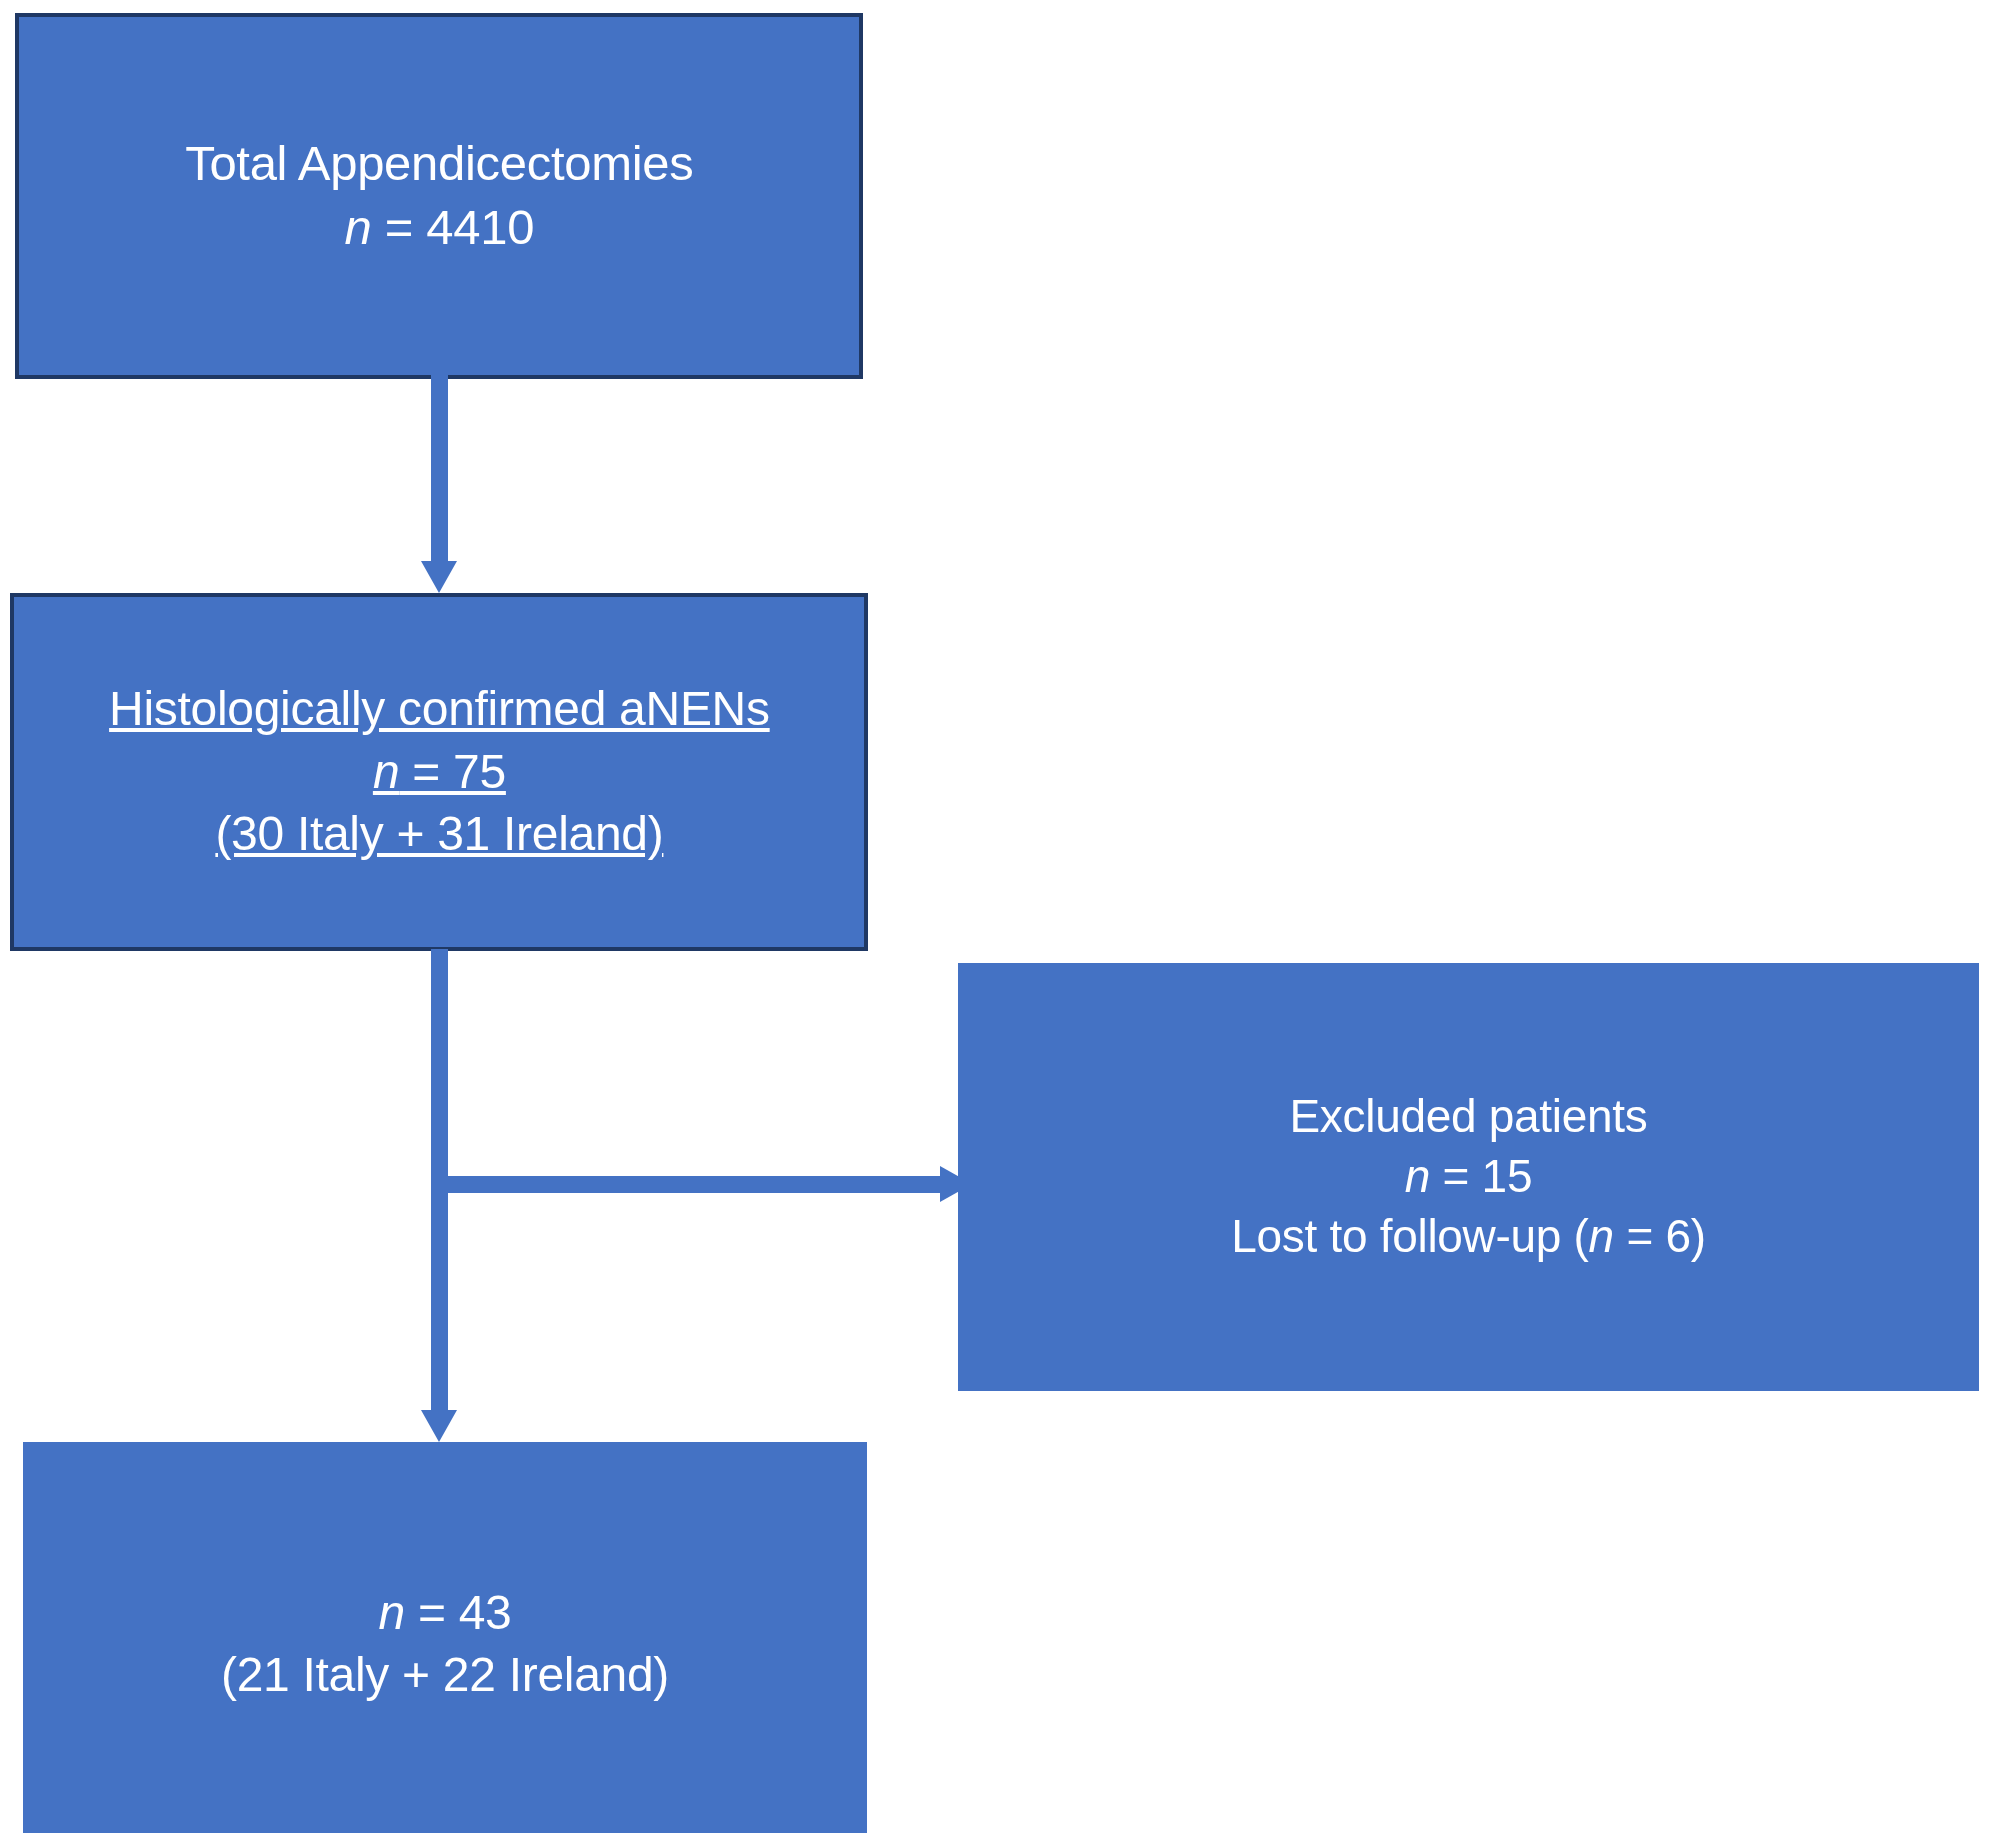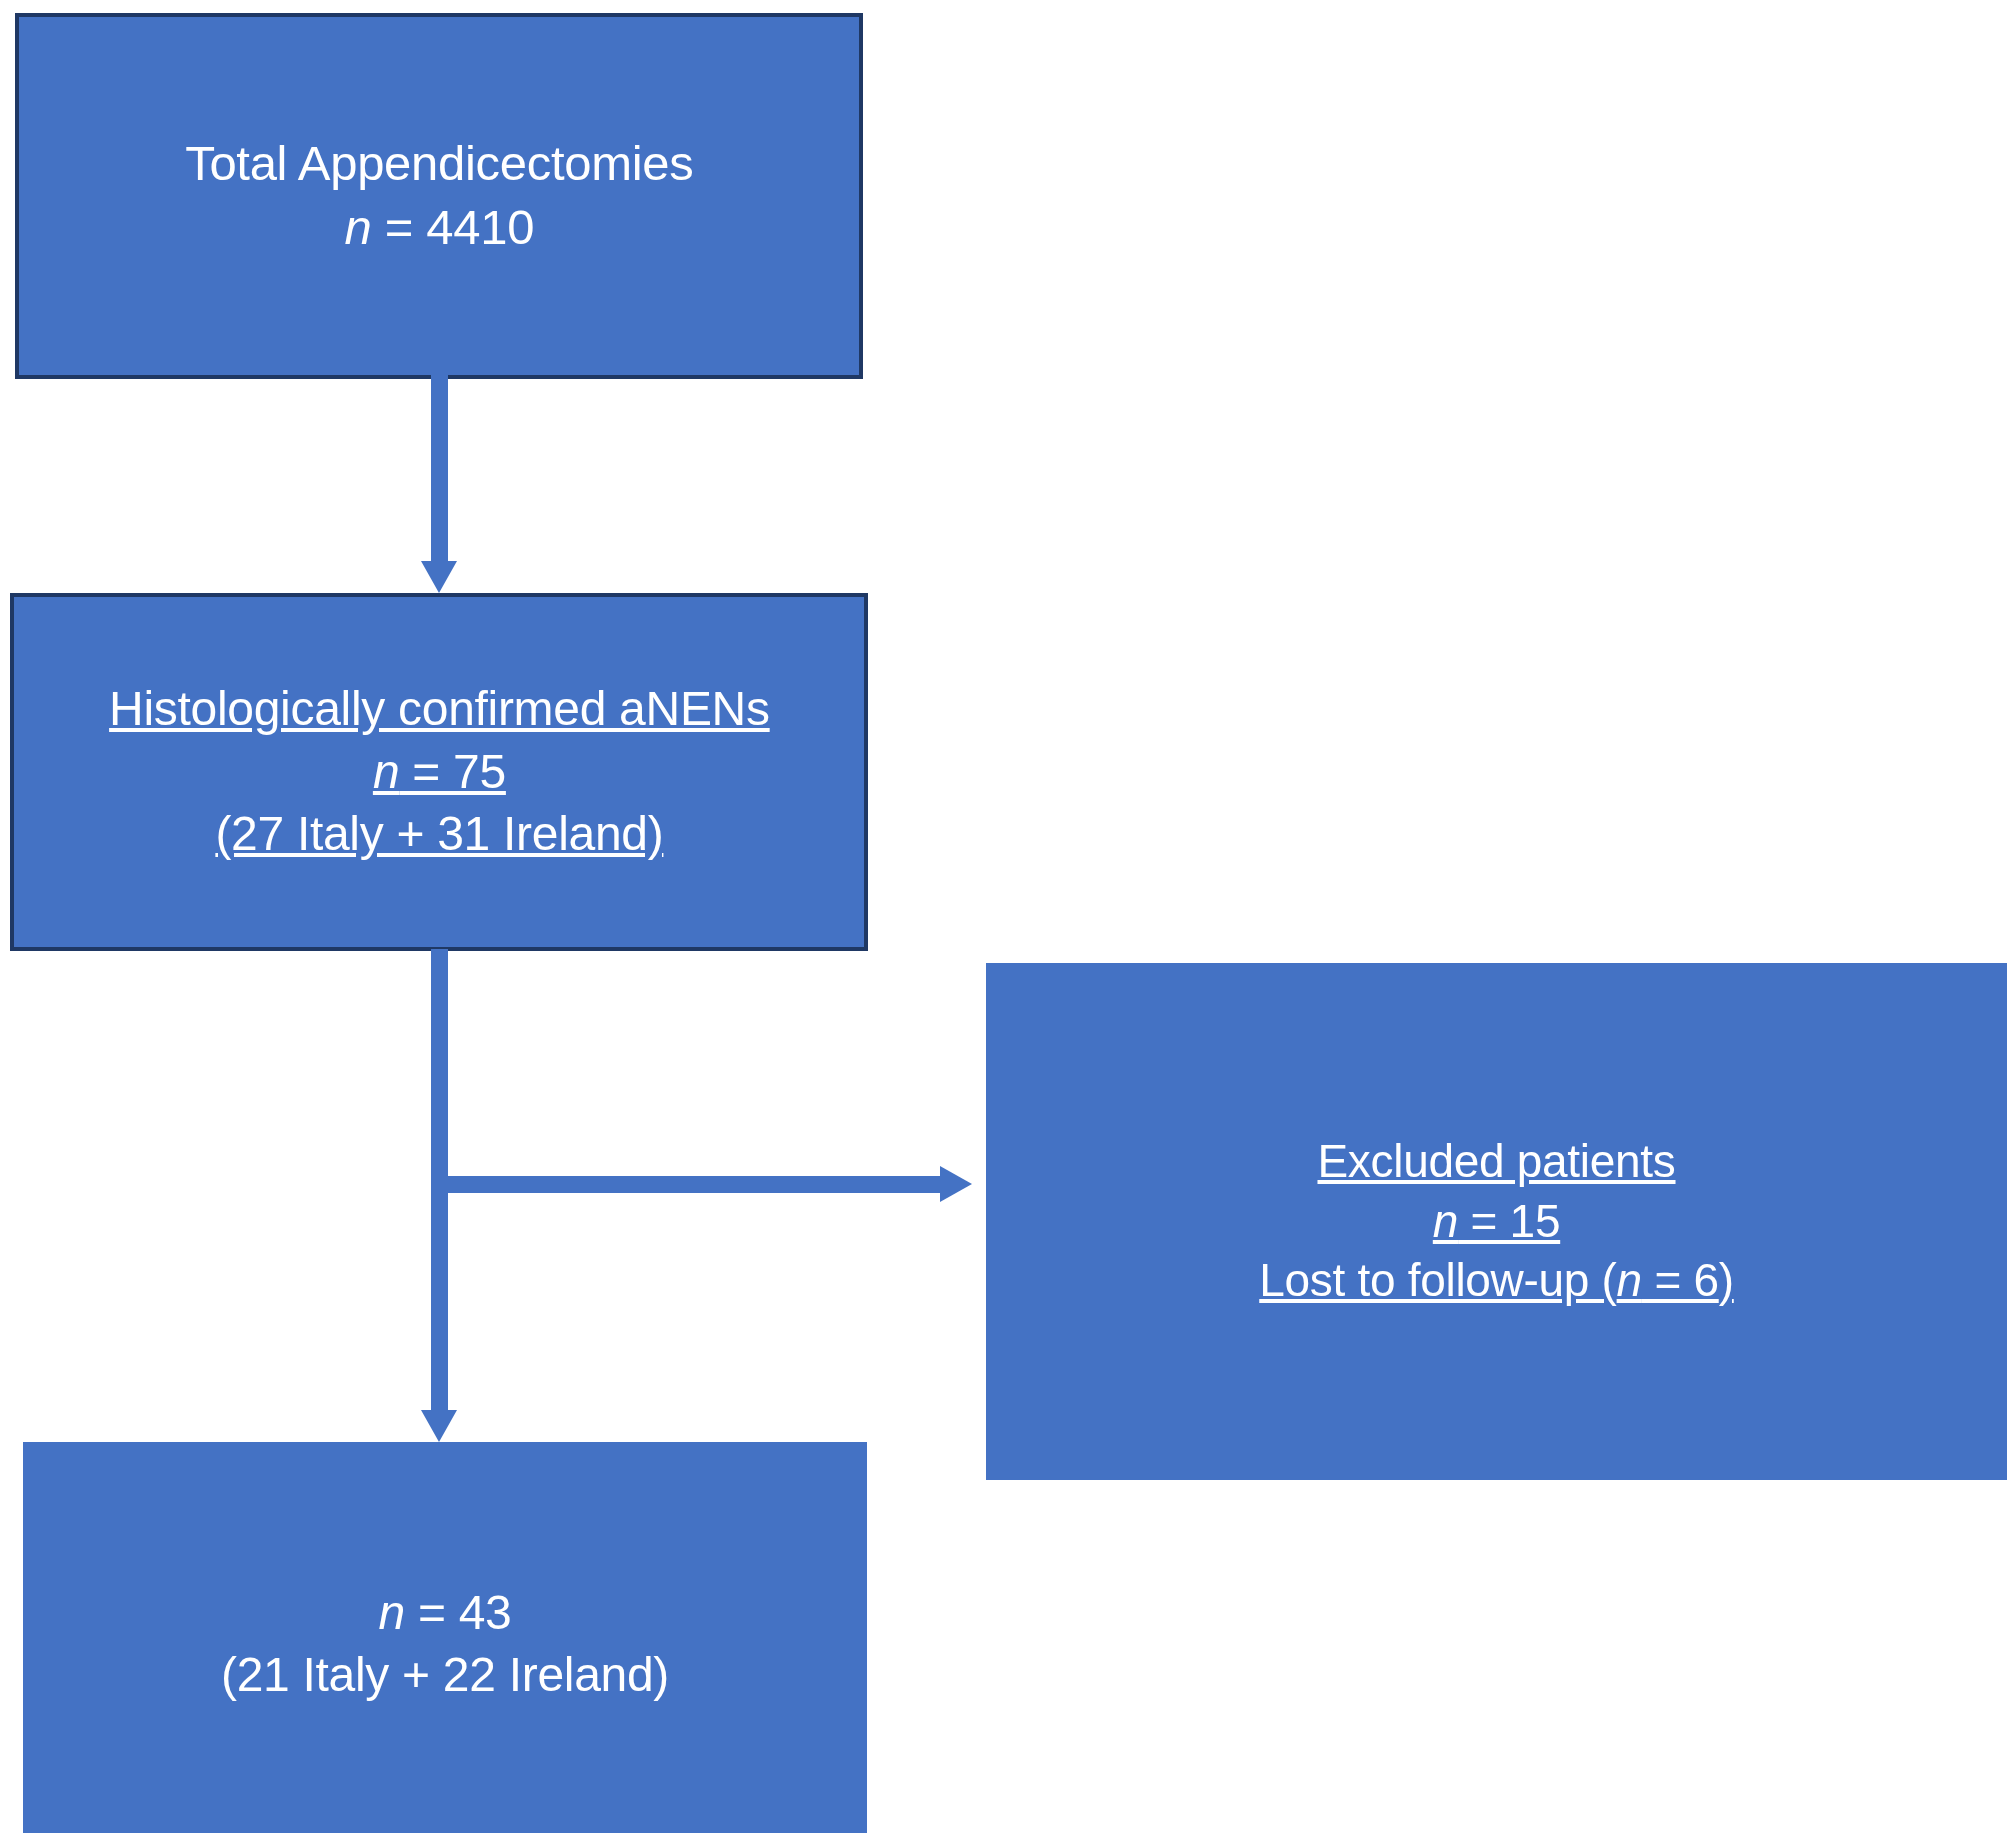--- a/index.html
+++ b/index.html
@@ -63,21 +63,21 @@
     width: 0;
     height: 0;
     border-top: 18.3px solid transparent;
     border-bottom: 18.3px solid transparent;
     border-left: 32px solid #4472C4;
   }
 
   
   #box-total        { left: 15.3px;   top: 13px;    width: 848px; height: 366px; }
   #box-histology    { left: 10.4px;   top: 593px;   width: 858px; height: 358px; text-decoration: underline; }
-  #box-excluded     { left: 986px; top: 963px;  width: 1021px; height: 517px; text-decoration: underline; }
+  #box-excluded     { left: 958px; top: 963px;  width: 1021px; height: 428px; }
   #box-final        { left: 23px;   top: 1442px;  width: 844px; height: 404px; }
 
   #arrow1-shaft     { left: 431px;  top: 374px;   width: 17px;  height: 188px; }
   #arrow1-head      { left: 421px;  top: 561px; }
 
   #arrow2-shaft     { left: 431px;  top: 949px;  width: 17px;  height: 462px; }
   #arrow2-head      { left: 421px;  top: 1410px; }
 
   #branch-shaft     { left: 440px;  top: 1176px;  width: 501px; height: 17px; }
   #branch-head      { left: 940px; top: 1166px; }
@@ -96,21 +96,21 @@
     <div class="box-line">Total Appendicectomies</div>
     <div class="box-line"><span class="italic-n">n</span><span> = 4410</span></div>
   </div>
 
   <div class="arrow-shaft-v" id="arrow1-shaft"></div>
   <div class="arrow-head-down" id="arrow1-head"></div>
 
   <div class="flow-box bordered" id="box-histology">
     <div class="box-line">Histologically confirmed aNENs</div>
     <div class="box-line"><span class="italic-n">n</span><span> = 75</span></div>
-    <div class="box-line">(27 Italy + 31 Ireland)</div>
+    <div class="box-line">(30 Italy + 31 Ireland)</div>
   </div>
 
   <div class="arrow-shaft-v" id="arrow2-shaft"></div>
   <div class="arrow-head-down" id="arrow2-head"></div>
 
   <div class="arrow-shaft-h" id="branch-shaft"></div>
   <div class="arrow-head-right" id="branch-head"></div>
 
   <div class="flow-box" id="box-excluded">
     <div class="box-line">Excluded patients</div>

